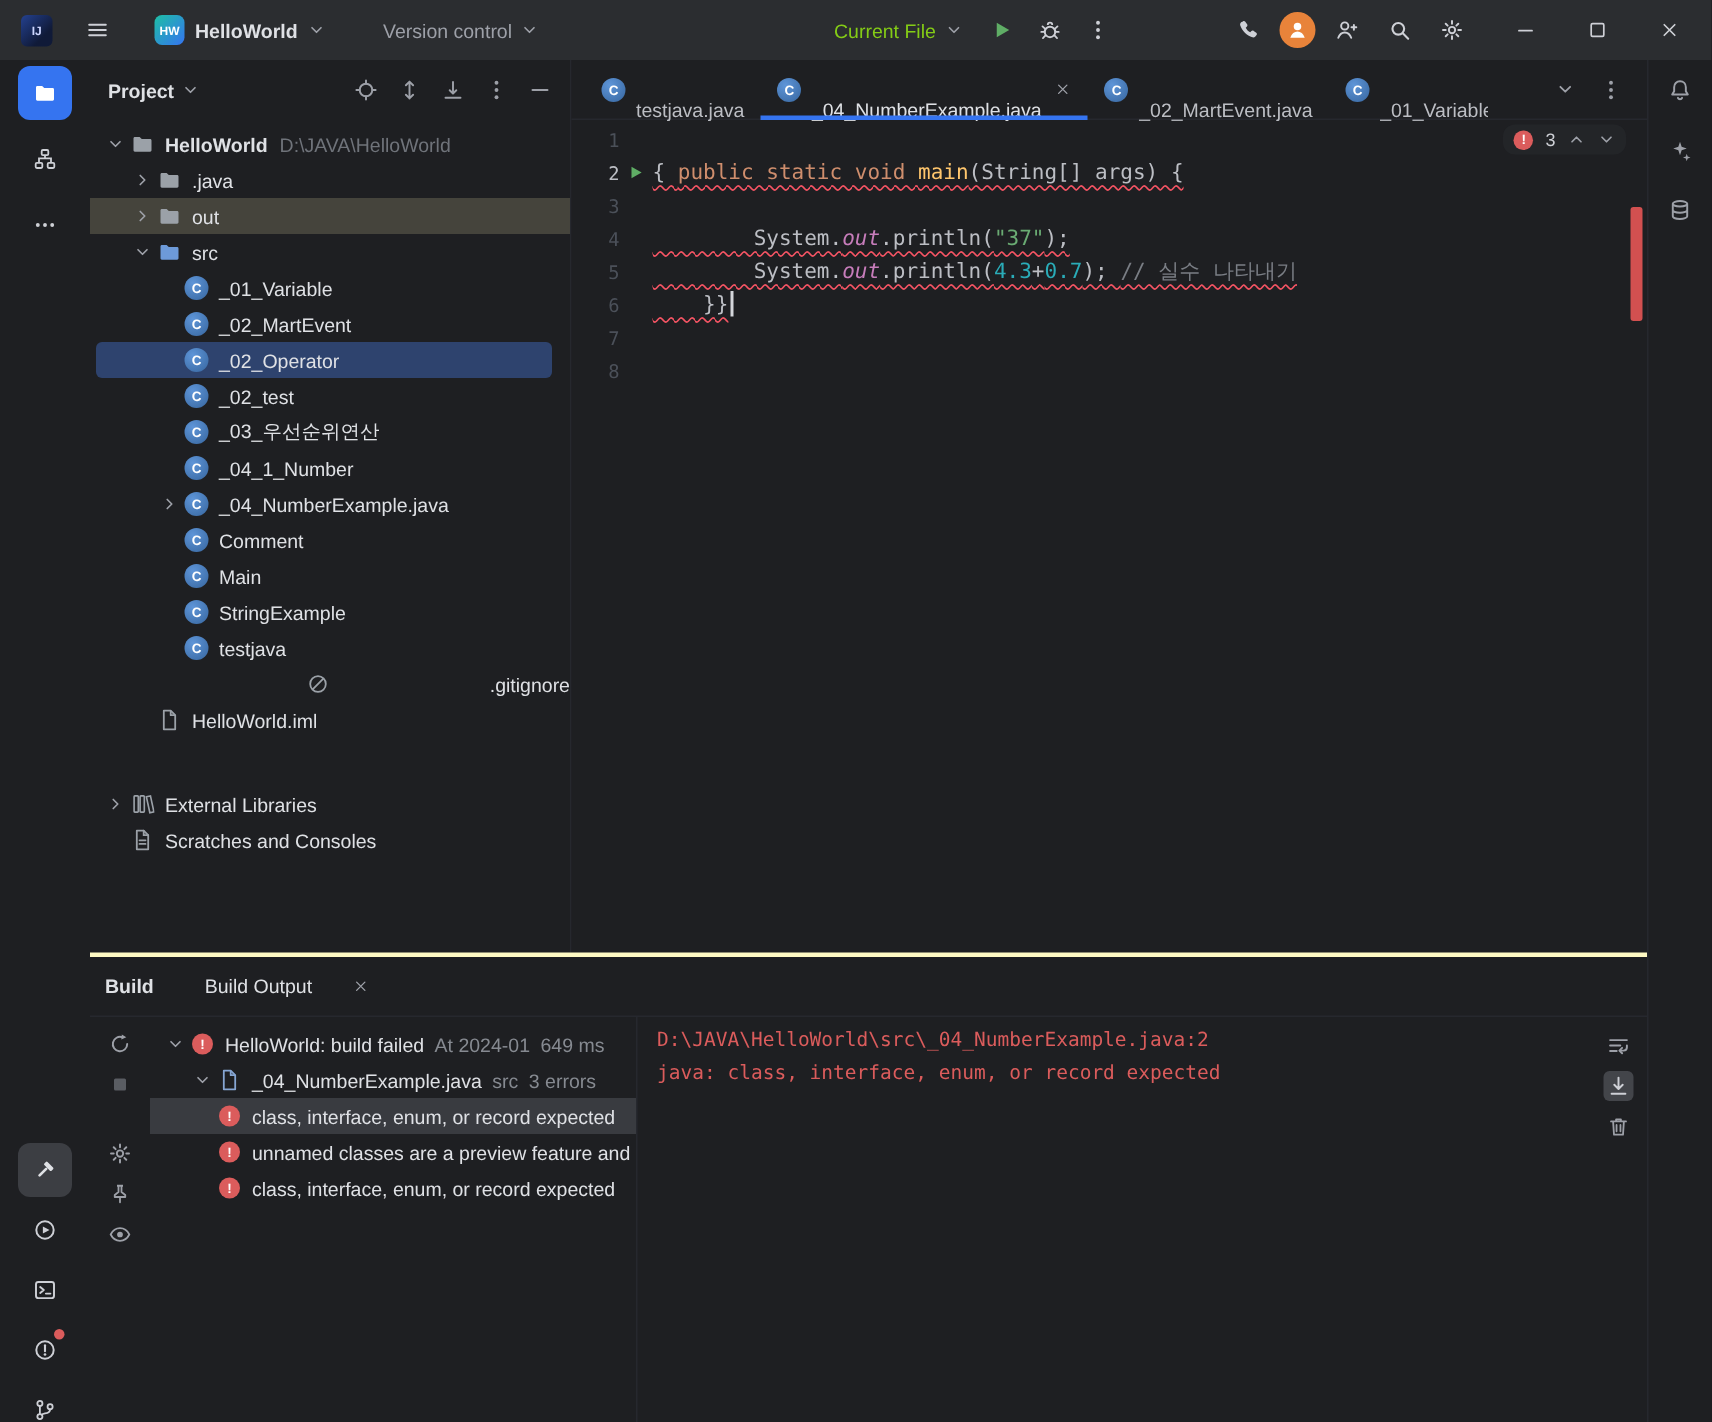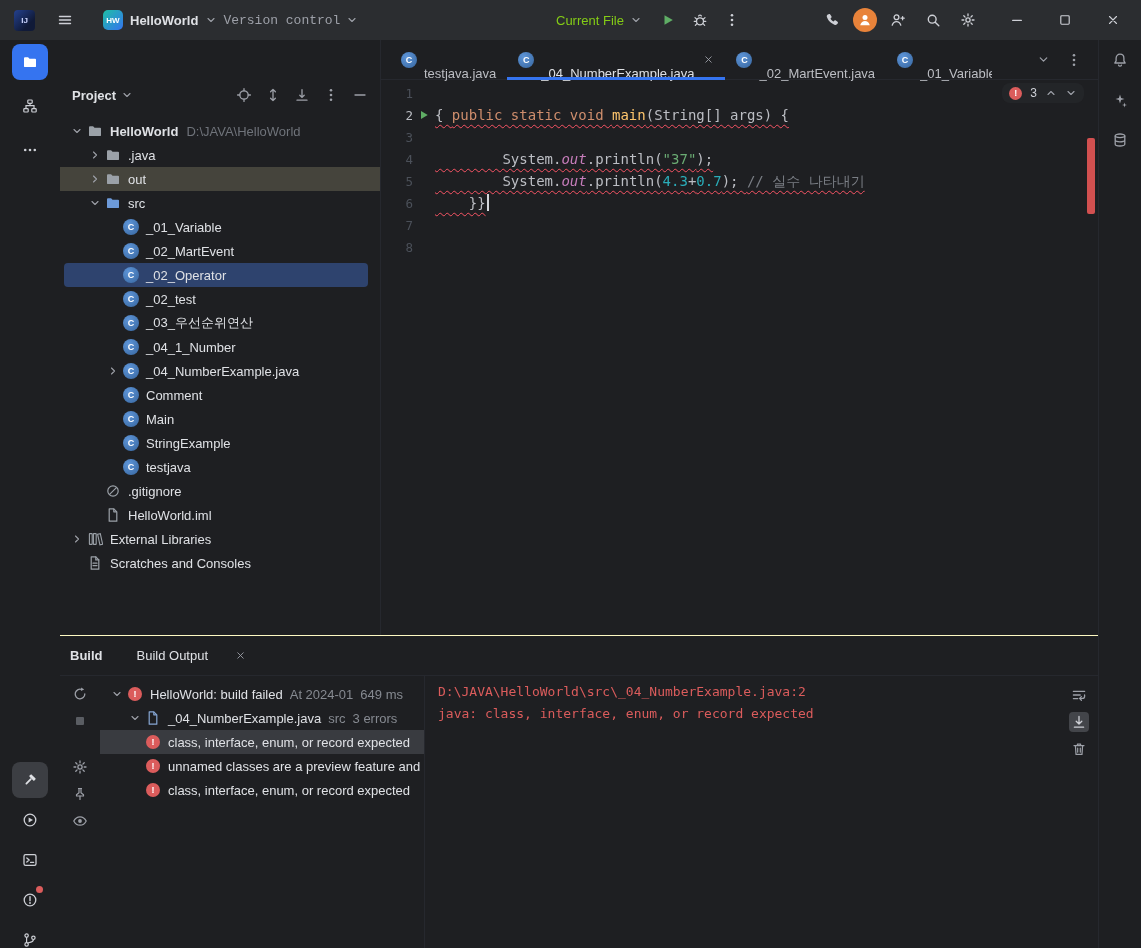--- a/index.html
+++ b/index.html
@@ -16,21 +16,21 @@
            background:linear-gradient(135deg,#24418f,#101a38 70%);
            color:#cdd6ff;font-size:8px;font-weight:700;display:flex;align-items:center;justify-content:center;}
   .tbicon{width:28px;height:28px;border-radius:6px;color:#ced0d6;}
   .menu-btn{margin-left:16px;}
   .proj-widget{display:flex;align-items:center;gap:7px;margin-left:18px;border-radius:6px;padding:4px 6px;}
   .hwbadge{width:20px;height:20px;border-radius:5px;flex:none;
            background:linear-gradient(135deg,#1ebfa5,#3574f0);
            color:#fff;font-size:8px;font-weight:700;display:flex;align-items:center;justify-content:center;}
   .proj-name{font-weight:600;}
   .chev{color:#9da0a8;}
-  .vcs-widget{display:flex;align-items:center;gap:6px;margin-left:0;color:#9da0a8;font-family:Liberation Mono, monospace;}
+  .vcs-widget{display:flex;align-items:center;gap:6px;margin-left:32px;color:#9da0a8;}
   .tb-center{position:absolute;left:548px;top:0;height:40px;display:flex;align-items:center;gap:4px;}
   .runconf{display:flex;align-items:center;gap:6px;color:#84cc16;padding:4px 8px;}
   .tb-right{margin-left:auto;display:flex;align-items:center;gap:7px;}
   .avatar{width:24px;height:24px;border-radius:50%;background:#e8833a;color:#fff;flex:none;
           display:flex;align-items:center;justify-content:center;overflow:hidden;}
   .winctl{display:flex;align-items:center;gap:20px;margin-left:14px;color:#ced0d6;}
 
   
   .lstrip{position:absolute;top:40px;left:0;bottom:0;width:60px;background:#1e1f22;
           display:flex;flex-direction:column;align-items:center;padding-top:4px;}
@@ -45,21 +45,21 @@
 
   
   .rstrip{position:absolute;top:40px;right:0;bottom:0;width:43px;background:#1e1f22;
           border-left:1px solid #26282e;display:flex;flex-direction:column;align-items:center;padding-top:4px;}
   .rbtn{width:32px;height:32px;margin-bottom:8px;border-radius:8px;flex:none;
         display:flex;align-items:center;justify-content:center;color:#9da0a8;}
 
   
   .project-panel{position:absolute;top:40px;left:60px;width:321px;height:595px;
                  background:#1e1f22;border-right:1px solid #26282e;}
-  .pp-head{height:40px;display:flex;align-items:center;gap:5px;padding:0 10px 0 12px;margin-top:35px;}
+  .pp-head{height:40px;display:flex;align-items:center;gap:5px;padding:0 10px 0 12px;}
   .pp-title{font-weight:600;}
   .pp-actions{margin-left:auto;display:flex;align-items:center;gap:9px;color:#9da0a8;}
   .pp-actions .icon{width:20px;height:20px;}
   .pp-tree{padding-top:4px;height:555px;overflow:hidden;}
   .trow{height:24px;display:flex;align-items:center;white-space:nowrap;cursor:default;}
   .trow.sel{background:#2e436e;border-radius:4px;margin:0 12px 0 4px;}
   .trow.drop{background:#45443c;}
   .arrow{width:18px;flex:none;display:flex;justify-content:center;color:#9da0a8;}
   .ticon{width:18px;flex:none;display:flex;justify-content:center;margin-right:6px;color:#9ba1a8;}
   .ticon-folder-src{color:#6d9ad9;}
@@ -105,21 +105,21 @@
   .caret{display:inline-block;width:2px;height:17px;background:#d4d6db;vertical-align:text-bottom;margin-left:1px;}
   .inspect{position:absolute;top:3px;right:14px;display:flex;align-items:center;gap:8px;
            padding:3px 7px;border-radius:8px;background:rgba(43,45,48,.45);}
   .inspect .erricon{width:13px;height:13px;}
   .inspect-count{font-family:"Liberation Sans",sans-serif;font-size:12px;color:#ced0d6;}
   .inspect .icon{color:#9da0a8;}
   .stripe{position:absolute;top:58px;right:3px;width:8px;height:76px;background:#d25050;border-radius:2px;}
 
   
   .build-panel{position:absolute;top:635px;left:60px;width:1038px;height:313px;background:#1e1f22;
-               border-top:1px solid #fef9c3;display:flex;flex-direction:column;}
+               border-top:3px solid #fef9c3;display:flex;flex-direction:column;}
   .bp-head{height:40px;flex:none;display:flex;align-items:center;padding-left:10px;border-bottom:1px solid #26282e;}
   .bp-title{font-weight:600;margin-right:28px;}
   .bp-tab{display:flex;align-items:center;gap:25px;color:#dfe1e5;height:100%;padding:0 6px;}
   .bp-body{flex:1;display:flex;min-height:0;}
   .bp-toolbar{width:40px;flex:none;display:flex;flex-direction:column;align-items:center;gap:11px;
               padding-top:10px;color:#9da0a8;}
   .bp-toolbar .sep{height:8px;}
   .bp-tree{width:325px;flex:none;border-right:1px solid #26282e;padding-top:6px;overflow:hidden;}
   .brow{height:24px;display:flex;align-items:center;white-space:nowrap;}
   .brow.sel{background:#393b40;}
@@ -491,41 +491,41 @@
         </span>
         <span class="tlabel">StringExample</span>
       </div>
       <div class="trow" style="padding-left: 44px;">
         <span class="arrow"></span>
         <span class="ticon ticon-class">
           <span class="clsicon"></span>
         </span>
         <span class="tlabel">testjava</span>
       </div>
-      <div class="trow" style="padding-left: 26px;">
+      <div class="trow" style="padding-left: 26px; justify-content: space-between;">
         <span class="arrow"></span>
         <span class="ticon ticon-ignored">
           <svg width="16" height="16" viewBox="0 0 16 16">
             <circle cx="8" cy="8" r="5.2" fill="none" stroke="currentColor" stroke-width="1.2"></circle>
             <path d="M4.6 11.4l6.8-6.8" stroke="currentColor" stroke-width="1.2" stroke-linecap="round"></path>
           </svg>
         </span>
         <span class="tlabel">.gitignore</span>
       </div>
       <div class="trow" style="padding-left: 26px;">
         <span class="arrow"></span>
         <span class="ticon ticon-file">
           <svg width="16" height="16" viewBox="0 0 16 16">
             <path d="M4.2 1.8h4.6l3 3v9.4H4.2z" fill="none" stroke="currentColor" stroke-width="1.2" stroke-linejoin="round"></path>
             <path d="M8.8 1.8v3h3" fill="none" stroke="currentColor" stroke-width="1.2" stroke-linejoin="round"></path>
           </svg>
         </span>
         <span class="tlabel">HelloWorld.iml</span>
       </div>
-      <div class="trow" style="padding-left: 8px;">
+      <div class="trow" style="padding-left: 8px; margin-top: 32px;">
         <span class="arrow">
           <svg width="12" height="12" viewBox="0 0 16 16">
             <path d="M6 4l4 4-4 4" fill="none" stroke="currentColor" stroke-width="1.5" stroke-linecap="round" stroke-linejoin="round"></path>
           </svg>
         </span>
         <span class="ticon ticon-library">
           <svg width="16" height="16" viewBox="0 0 16 16">
             <rect x="2.4" y="2.6" width="2.8" height="10.8" rx=".5" fill="none" stroke="currentColor" stroke-width="1.1"></rect>
             <rect x="6.4" y="2.6" width="2.8" height="10.8" rx=".5" fill="none" stroke="currentColor" stroke-width="1.1"></rect>
             <path d="M10.6 3.2l2.7-.6 2.3 10.6-2.7.6z" fill="none" stroke="currentColor" stroke-width="1.1"></path>

